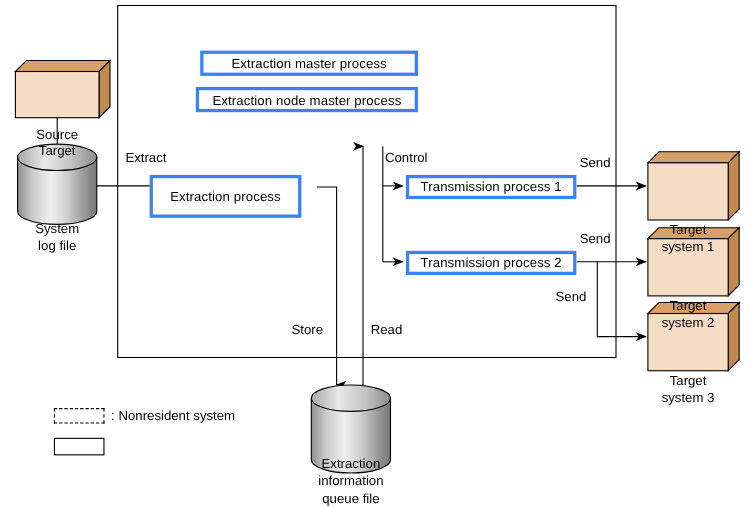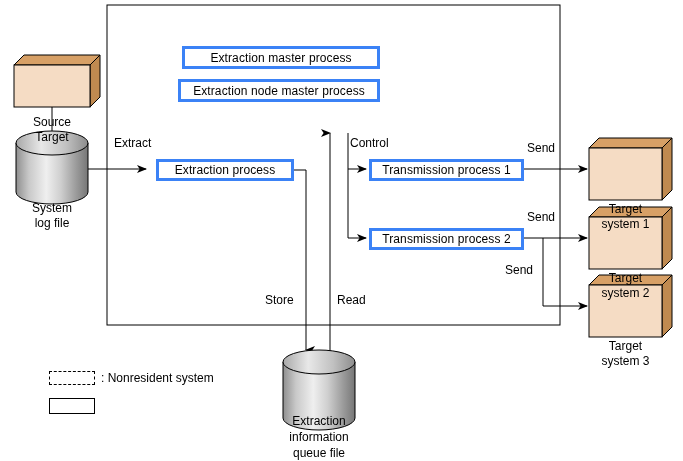--- a/index.html
+++ b/index.html
@@ -184,21 +184,21 @@
     <div>Target</div>
     <div>system 3</div>
   </div>
 
 
   <div class="proc-box" style="left:182px; top:46px; width:198px; height:23px;">Extraction master process</div>
 
   <div class="proc-box" style="left:178px; top:79px; width:202px; height:23px;">Extraction node master process</div>
 
 
-  <div class="proc-box" style="left:156px; top:159px; width:138px; height:22px;">Extraction process</div>
+  <div class="proc-box" style="left:136px; top:159px; width:138px; height:39px;">Extraction process</div>
 
   <div class="proc-box" style="left:369px; top:159px; width:155px; height:22px;">Transmission process 1</div>
 
   <div class="proc-box" style="left:369px; top:228px; width:155px; height:22px;">Transmission process 2</div>
 
   <div class="edge-label" style="left:114px; top:136px;">Extract</div>
 
   <div class="edge-label" style="left:350px; top:136px;">Control</div>
 
   <div class="edge-label" style="left:527px; top:141px;">Send</div>

